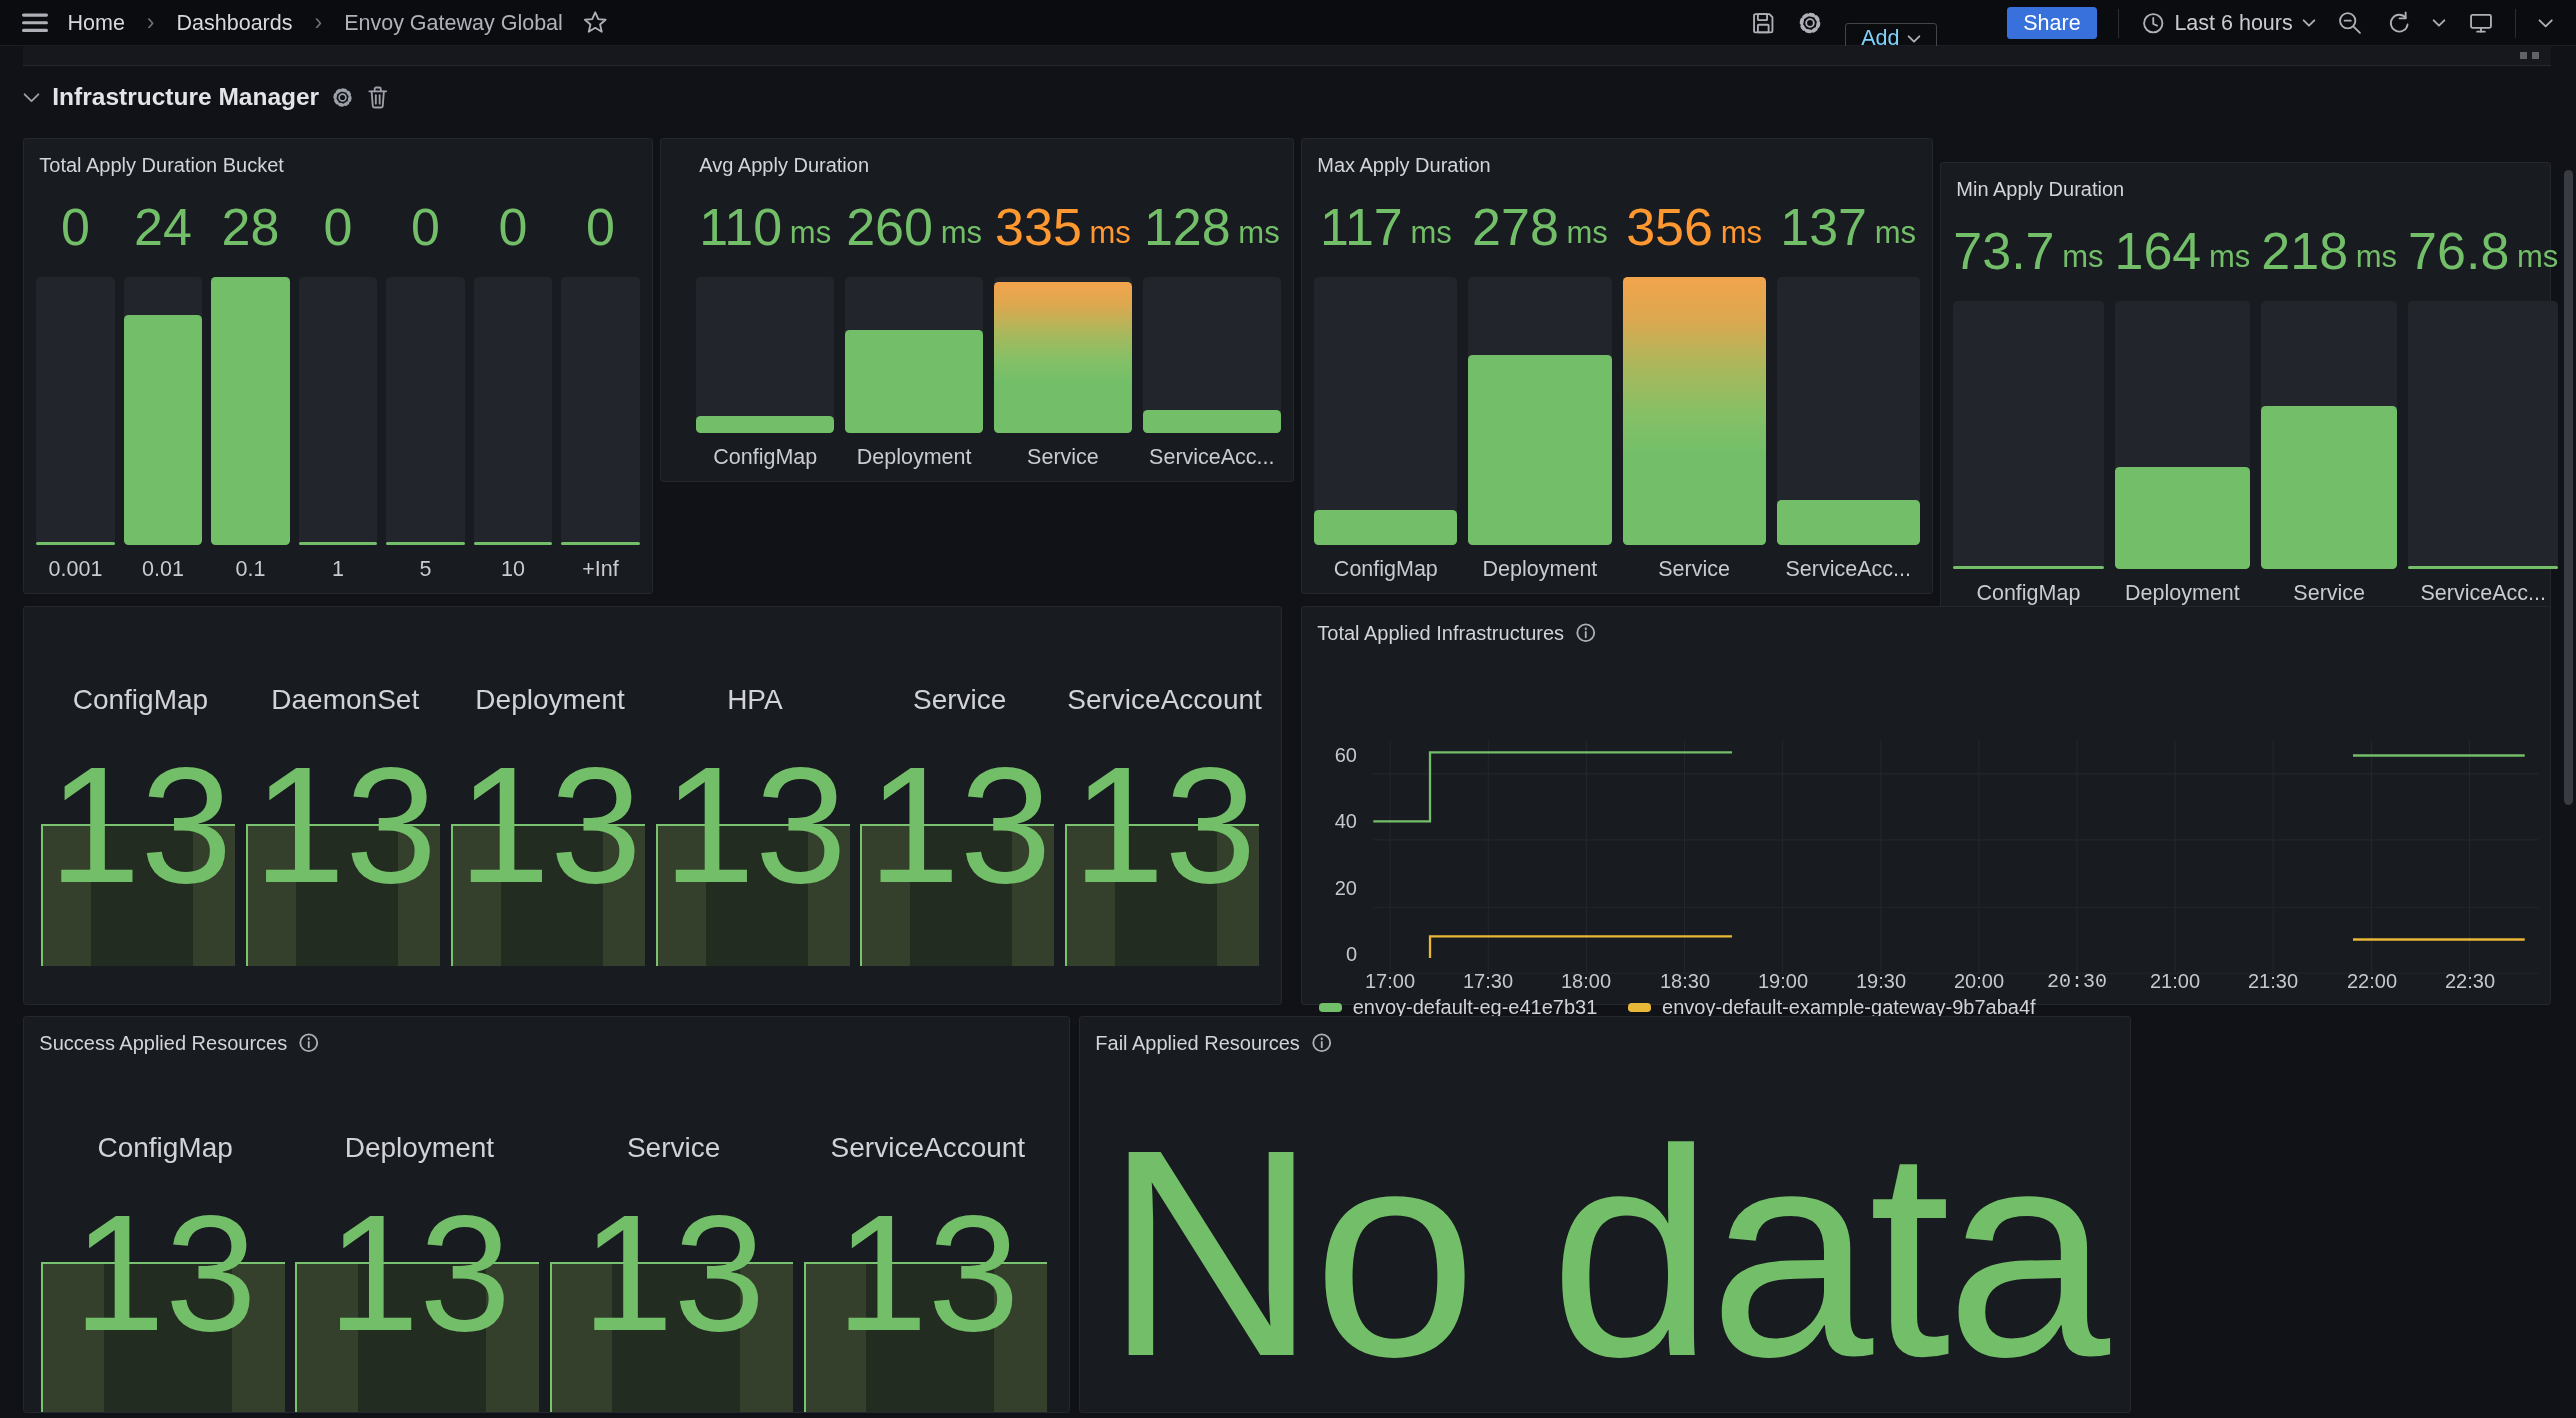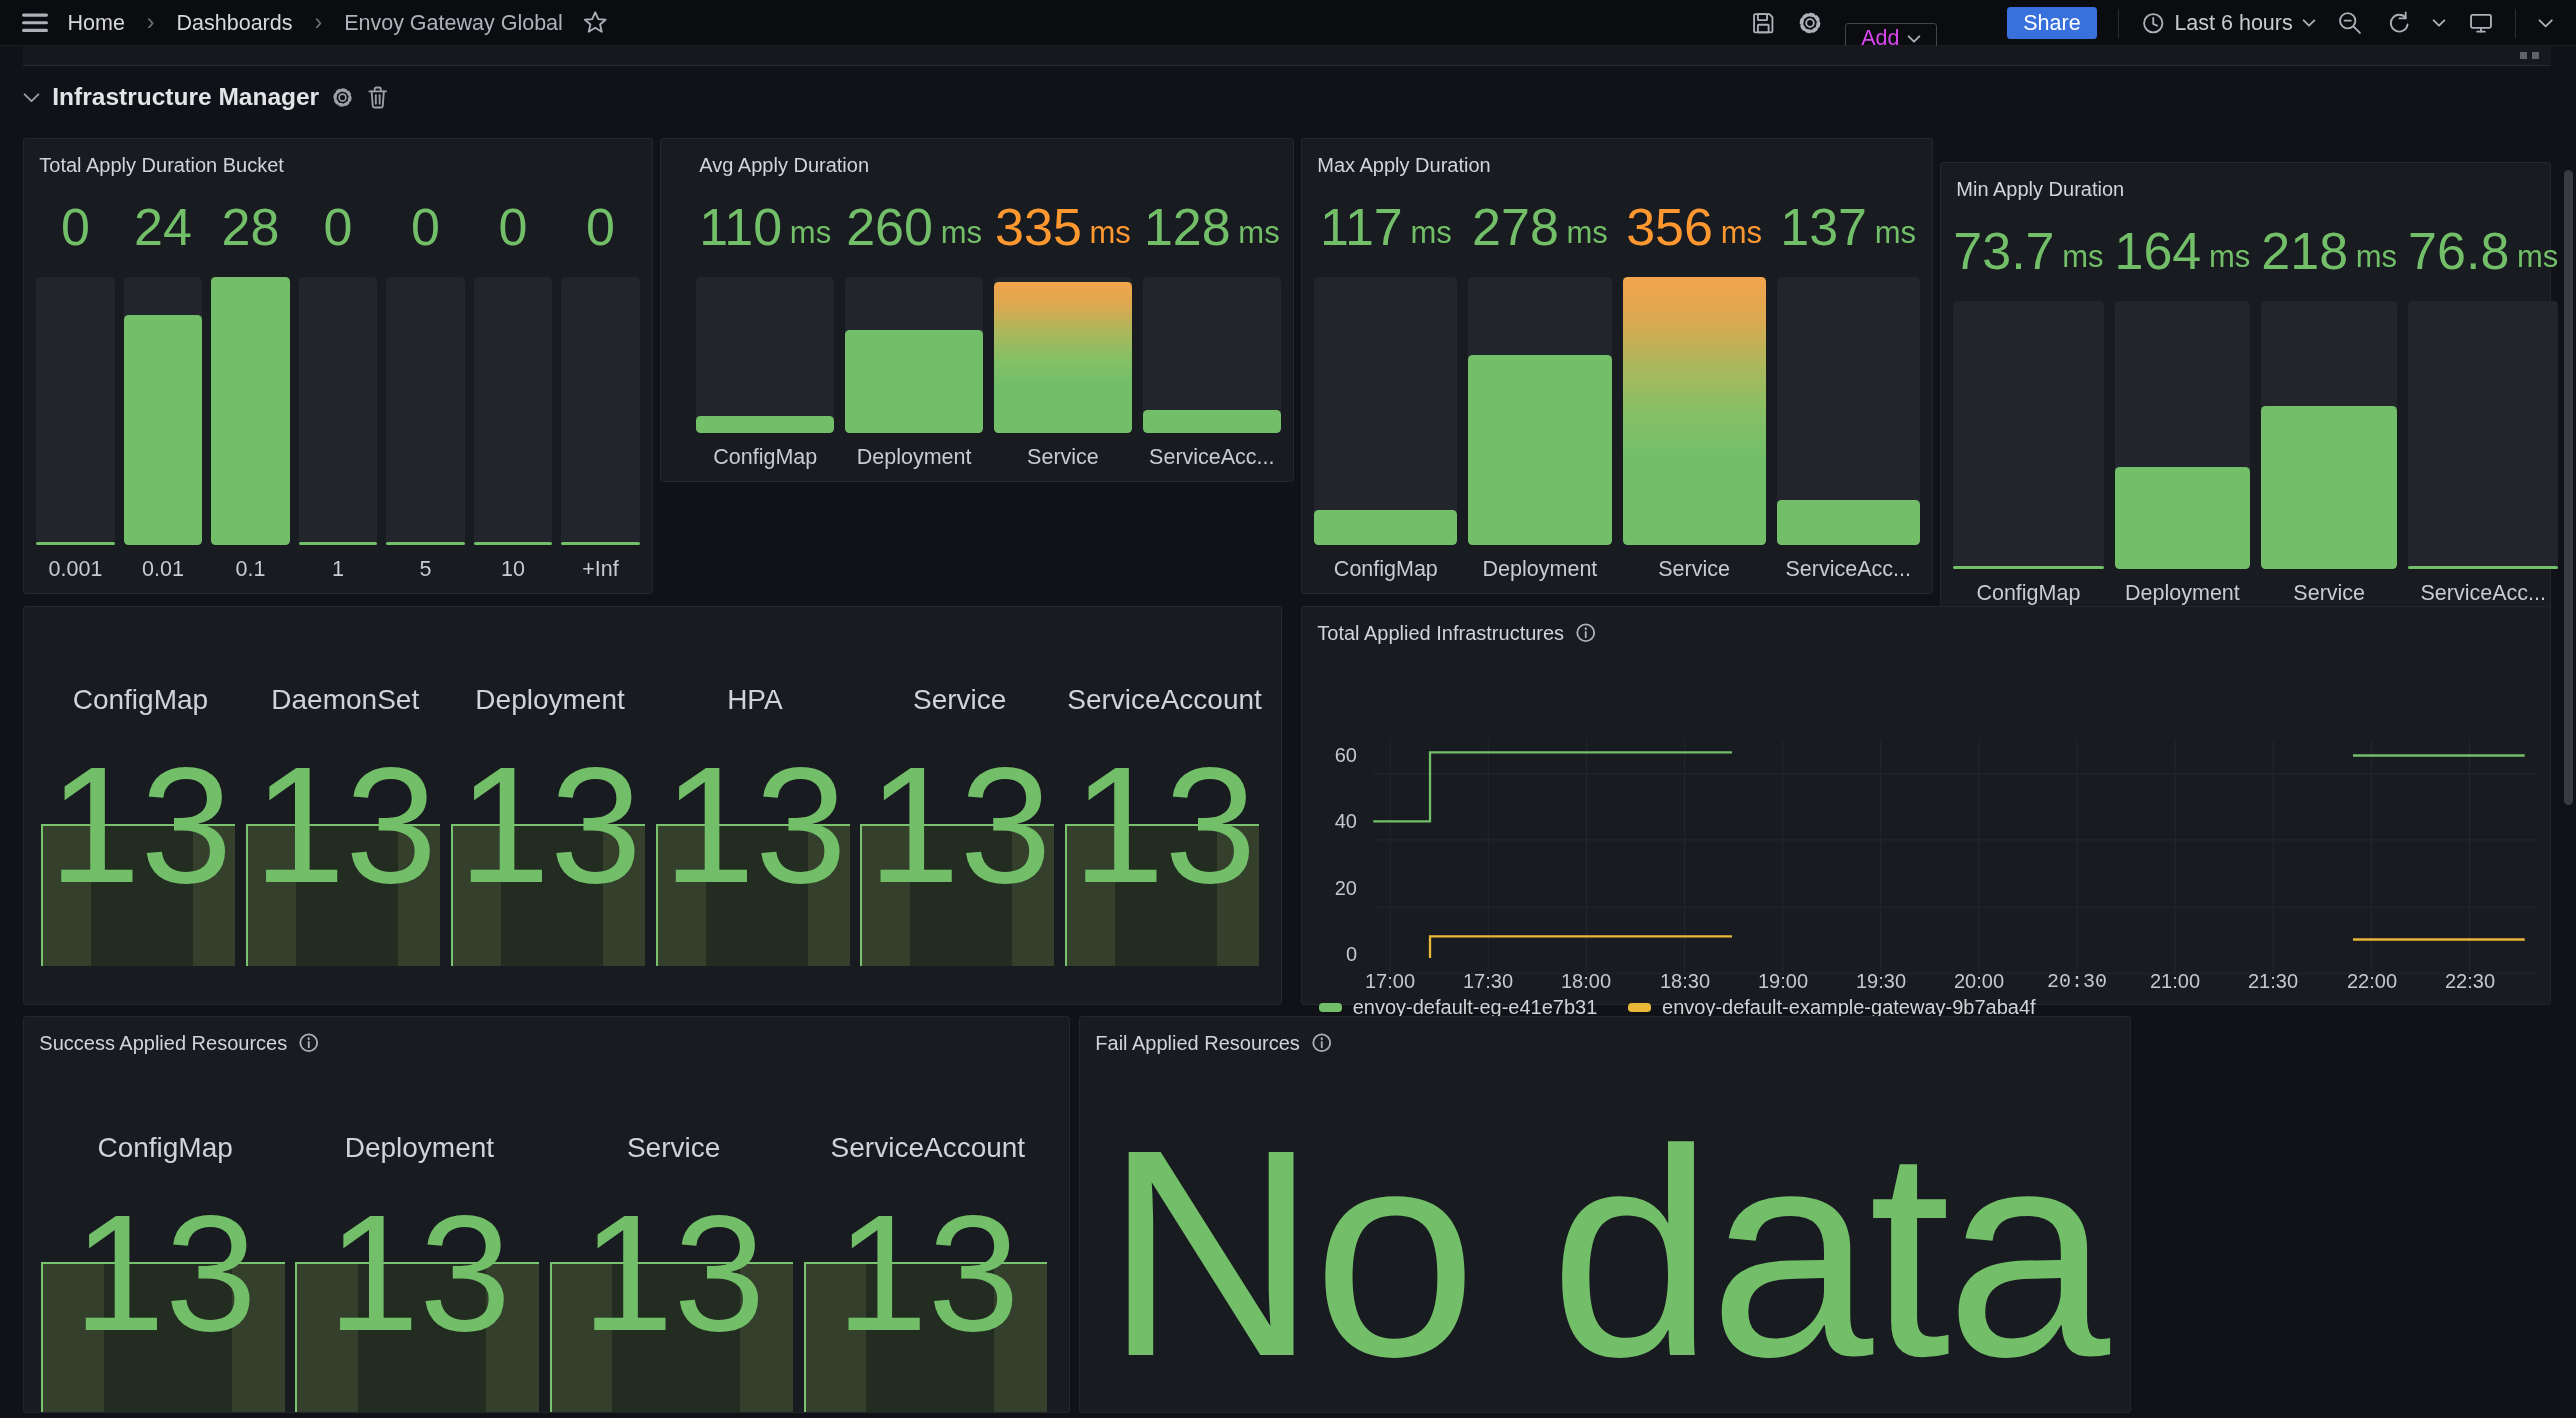--- a/index.html
+++ b/index.html
@@ -14,21 +14,21 @@
   .nav-left { display:flex; align-items:center; gap:20px; padding-left:21.5px; }
   .crumbs { display:flex; align-items:flex-end; gap:22px; font-size:21.5px; }
   .crumb { color:#d8d9de; }
   .crumb.current { color:#b0b2ba; }
   .crumb-sep { color:#6e7077; font-size:23px; }
   .nav-right { position:absolute; right:23px; top:0; height:46px;
     display:flex; align-items:center; gap:21.5px; }
   .icon-btn { display:flex; align-items:center; justify-content:center; cursor:pointer; }
   .btn { height:32px; display:flex; align-items:center; gap:7.7px; padding:0 15.3px;
     border-radius:3.1px; font-size:21.5px; }
-  .btn-add { border:0.8px solid #43454c; color:#d946ef; background:transparent;margin-top:31px; }
+  .btn-add { border:0.8px solid #43454c; color:#7dd3fc; background:transparent;margin-top:31px; }
   .btn-share { background:#3871dc; color:#ffffff; border:0.8px solid #3871dc;margin-left:48px; }
   .v-divider { width:0.8px; height:29px; background:#2a2d34; }
   .time-group { display:flex; align-items:center; gap:9.2px; color:#c9cbd1; font-size:21.5px; }
   svg.ic { stroke:#aeb0b8; fill:none; stroke-width:2.4; stroke-linecap:round; stroke-linejoin:round; }
 
   
   .strip { position:absolute; left:23px; top:46px; width:2528px; height:20px;
     background:#16181d; border-bottom:1.5px solid #26292f; }
   .grip { position:absolute; right:12.3px; top:6.1px; display:flex; gap:4.6px; }
   .grip i { width:7px; height:7px; background:#606269; display:block; }

